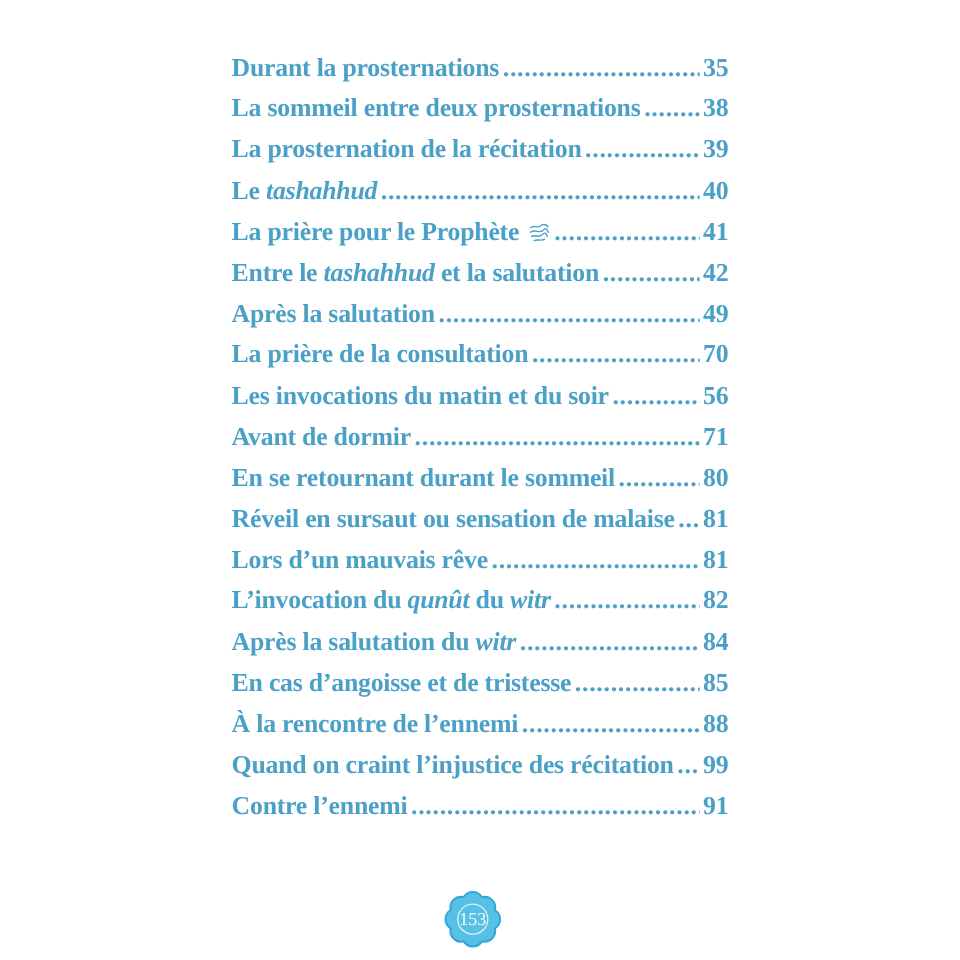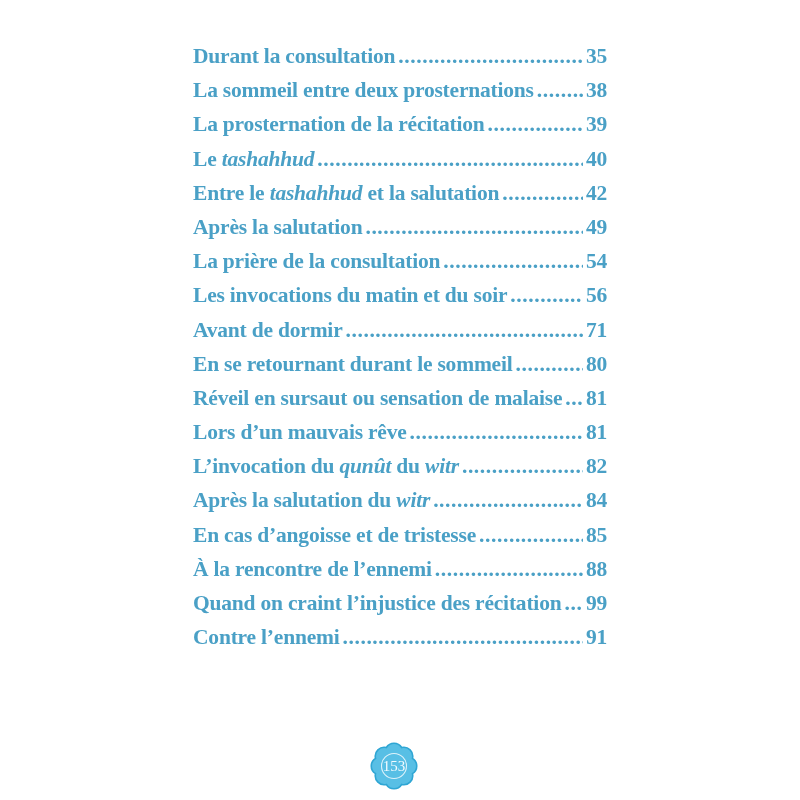--- a/index.html
+++ b/index.html
@@ -54,53 +54,65 @@
     font-family:"Liberation Serif", serif;
     font-size:15px;
     fill:var(--badge-text,#f2fbff);
   }
 </style>
 </head>
 <body style="--bg: #ffffff; --text: #4aa0c6; --badge-text: #f2fbff;">
 
 <div class="toc">
     <div class="row">
-      <span class="label"><span>Durant la consultation</span></span>
+      <span class="label"><span>Durant la prosternations</span></span>
       <span class="dots"></span>
       <span class="pagenum">35</span>
     </div>
     <div class="row">
       <span class="label"><span>La sommeil entre deux prosternations </span></span>
       <span class="dots"></span>
       <span class="pagenum">38</span>
     </div>
     <div class="row">
       <span class="label"><span>La prosternation de la récitation </span></span>
       <span class="dots"></span>
       <span class="pagenum">39</span>
     </div>
     <div class="row">
       <span class="label"><span>Le </span><span class="it">tashahhud</span><span> </span></span>
       <span class="dots"></span>
       <span class="pagenum">40</span>
     </div>
     <div class="row">
+      <span class="label"><span>La prière pour le Prophète </span><svg class="saw" viewBox="0 0 26 26">
+          <g fill="none" stroke="currentColor" stroke-width="1.6" stroke-linecap="round">
+            <path d="M3 8 C7 4, 11 9, 14 6 S21 4, 23 7"></path>
+            <path d="M3 13 C8 9, 13 15, 17 11 S22 10, 23 13"></path>
+            <path d="M4 18 C8 15, 12 20, 16 16 S21 15, 22 18"></path>
+            <path d="M7 22.5 C11 20.5, 15 23.5, 19 21"></path>
+          </g>
+        </svg><span> </span></span>
+      <span class="dots"></span>
+      <span class="pagenum">41</span>
+    </div>
+    <div class="row">
       <span class="label"><span>Entre le </span><span class="it">tashahhud</span><span> et la salutation</span></span>
       <span class="dots"></span>
       <span class="pagenum">42</span>
     </div>
     <div class="row">
       <span class="label"><span>Après la salutation</span></span>
       <span class="dots"></span>
       <span class="pagenum">49</span>
     </div>
     <div class="row">
       <span class="label"><span>La prière de la consultation</span></span>
       <span class="dots"></span>
-      <span class="pagenum">54</span>
+      <span class="pagenum">70</span>
     </div>
     <div class="row">
       <span class="label"><span>Les invocations du matin et du soir </span></span>
       <span class="dots"></span>
       <span class="pagenum">56</span>
     </div>
     <div class="row">
       <span class="label"><span>Avant de dormir </span></span>
       <span class="dots"></span>
       <span class="pagenum">71</span>

